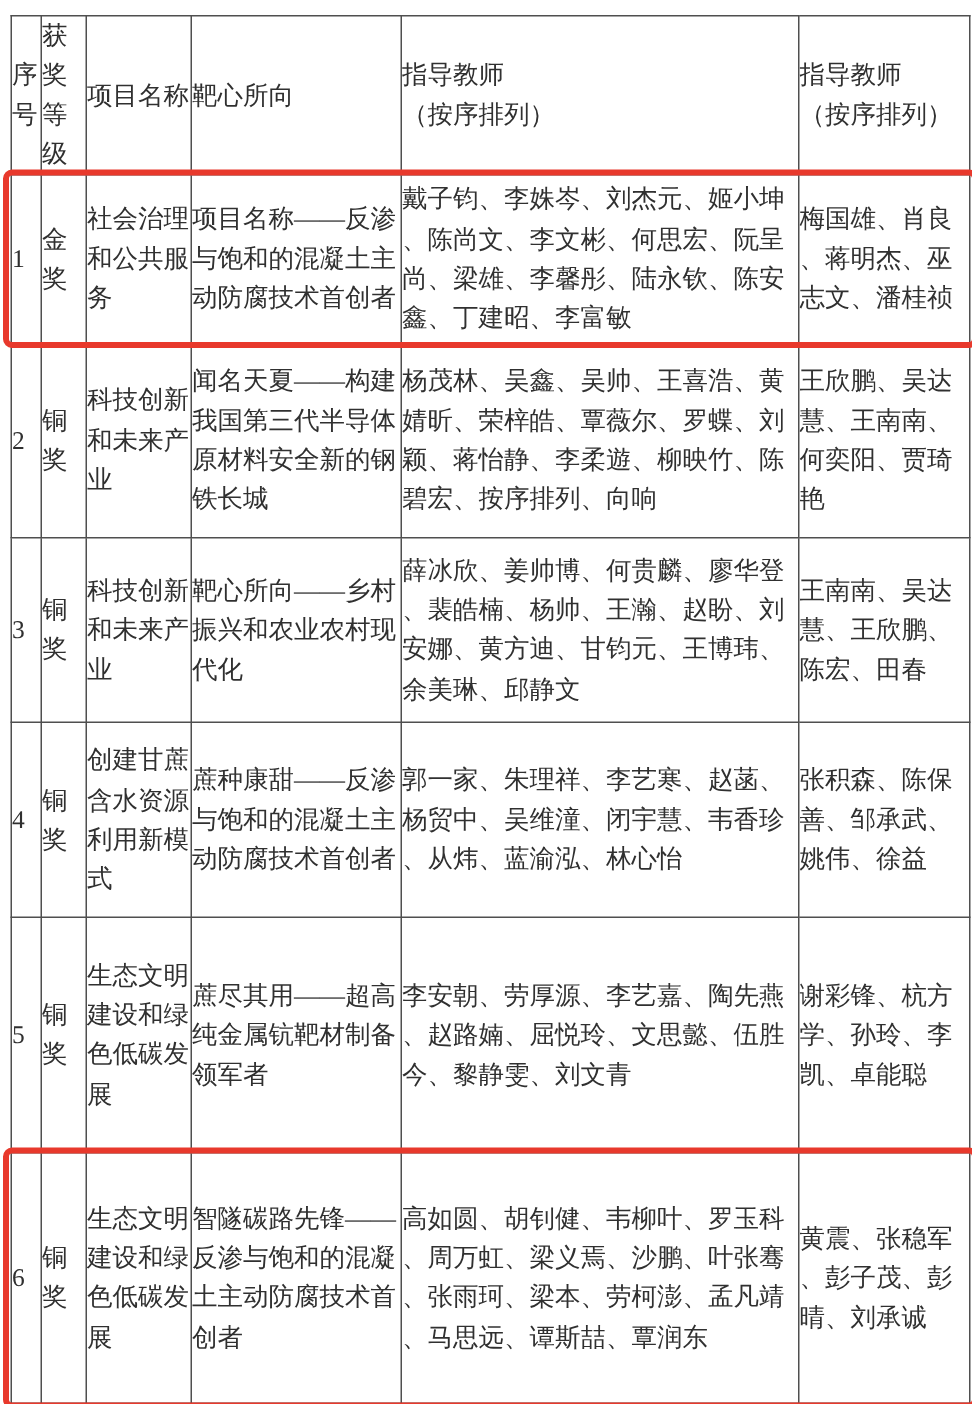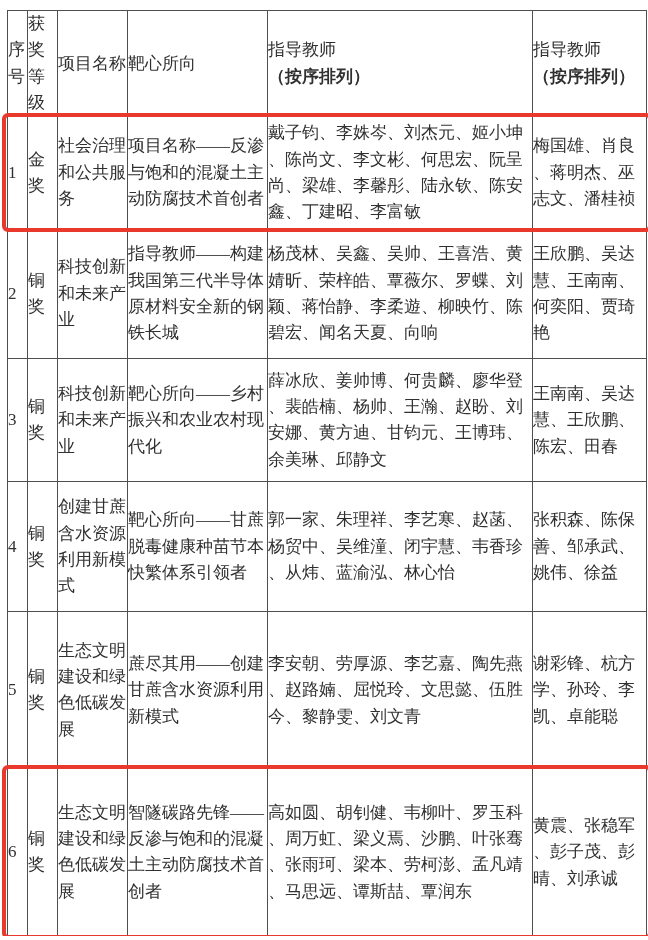--- a/index.html
+++ b/index.html
@@ -28,21 +28,21 @@
     padding:0;
     overflow:hidden;
   }
   .awards thead tr{height:103px;}
   .awards tbody tr:nth-child(1){height:112px;}
   .awards tbody tr:nth-child(2){height:130px;}
   .awards tbody tr:nth-child(3){height:123px;}
   .awards tbody tr:nth-child(4){height:130px;}
   .awards tbody tr:nth-child(5){height:157px;}
   .awards tbody tr:nth-child(6){height:167px;}
-  th .sub{display:block;font-weight:bold;}
+  th .sub{display:block;}
   .c-index{padding:0;}
   .c-award{padding:0;}
   .c-group{padding:0 5px;word-break:break-all;line-break:anywhere;}
   .c-project{padding:0 7px;word-break:break-all;line-break:anywhere;}
   .c-members{
     text-align:justify;
     text-justify:inter-character;
     padding:0 11px;
     word-break:break-all;
     line-break:anywhere;
@@ -92,45 +92,45 @@
           <td class="c-award">金奖</td>
           <td class="c-group">社会治理和公共服务</td>
           <td class="c-project">项目名称——反渗与饱和的混凝土主动防腐技术首创者</td>
           <td class="c-members">戴子钧、李姝岑、刘杰元、姬小坤、陈尚文、李文彬、何思宏、阮呈尚、梁雄、李馨彤、陆永钦、陈安鑫、丁建昭、李富敏</td>
           <td class="c-teachers">梅国雄、肖良、蒋明杰、巫志文、潘桂祯</td>
         </tr>
         <tr>
           <td class="c-index">2</td>
           <td class="c-award">铜奖</td>
           <td class="c-group">科技创新和未来产业</td>
-          <td class="c-project">指导教师——构建我国第三代半导体原材料安全新的钢铁长城</td>
-          <td class="c-members">杨茂林、吴鑫、吴帅、王喜浩、黄婧昕、荣梓皓、覃薇尔、罗蝶、刘颖、蒋怡静、李柔遊、柳映竹、陈碧宏、闻名天夏、向响</td>
+          <td class="c-project">闻名天夏——构建我国第三代半导体原材料安全新的钢铁长城</td>
+          <td class="c-members">杨茂林、吴鑫、吴帅、王喜浩、黄婧昕、荣梓皓、覃薇尔、罗蝶、刘颖、蒋怡静、李柔遊、柳映竹、陈碧宏、按序排列、向响</td>
           <td class="c-teachers">王欣鹏、吴达慧、王南南、何奕阳、贾琦艳</td>
         </tr>
         <tr>
           <td class="c-index">3</td>
           <td class="c-award">铜奖</td>
           <td class="c-group">科技创新和未来产业</td>
           <td class="c-project">靶心所向——乡村振兴和农业农村现代化</td>
           <td class="c-members">薛冰欣、姜帅博、何贵麟、廖华登、裴皓楠、杨帅、王瀚、赵盼、刘安娜、黄方迪、甘钧元、王博玮、余美琳、邱静文</td>
           <td class="c-teachers">王南南、吴达慧、王欣鹏、陈宏、田春</td>
         </tr>
         <tr>
           <td class="c-index">4</td>
           <td class="c-award">铜奖</td>
           <td class="c-group">创建甘蔗含水资源利用新模式</td>
-          <td class="c-project">靶心所向——甘蔗脱毒健康种苗节本快繁体系引领者</td>
+          <td class="c-project">蔗种康甜——反渗与饱和的混凝土主动防腐技术首创者</td>
           <td class="c-members">郭一家、朱理祥、李艺寒、赵菡、杨贸中、吴维潼、闭宇慧、韦香珍、从炜、蓝渝泓、林心怡</td>
           <td class="c-teachers">张积森、陈保善、邹承武、姚伟、徐益</td>
         </tr>
         <tr>
           <td class="c-index">5</td>
           <td class="c-award">铜奖</td>
           <td class="c-group">生态文明建设和绿色低碳发展</td>
-          <td class="c-project">蔗尽其用——创建甘蔗含水资源利用新模式</td>
+          <td class="c-project">蔗尽其用——超高纯金属钪靶材制备领军者</td>
           <td class="c-members">李安朝、劳厚源、李艺嘉、陶先燕、赵路婻、屈悦玲、文思懿、伍胜今、黎静雯、刘文青</td>
           <td class="c-teachers">谢彩锋、杭方学、孙玲、李凯、卓能聪</td>
         </tr>
         <tr class="hl">
           <td class="c-index">6</td>
           <td class="c-award">铜奖</td>
           <td class="c-group">生态文明建设和绿色低碳发展</td>
           <td class="c-project">智隧碳路先锋——反渗与饱和的混凝土主动防腐技术首创者</td>
           <td class="c-members">高如圆、胡钊健、韦柳叶、罗玉科、周万虹、梁义焉、沙鹏、叶张骞、张雨珂、梁本、劳柯澎、孟凡靖、马思远、谭斯喆、覃润东</td>
           <td class="c-teachers">黄震、张稳军、彭子茂、彭晴、刘承诚</td>

